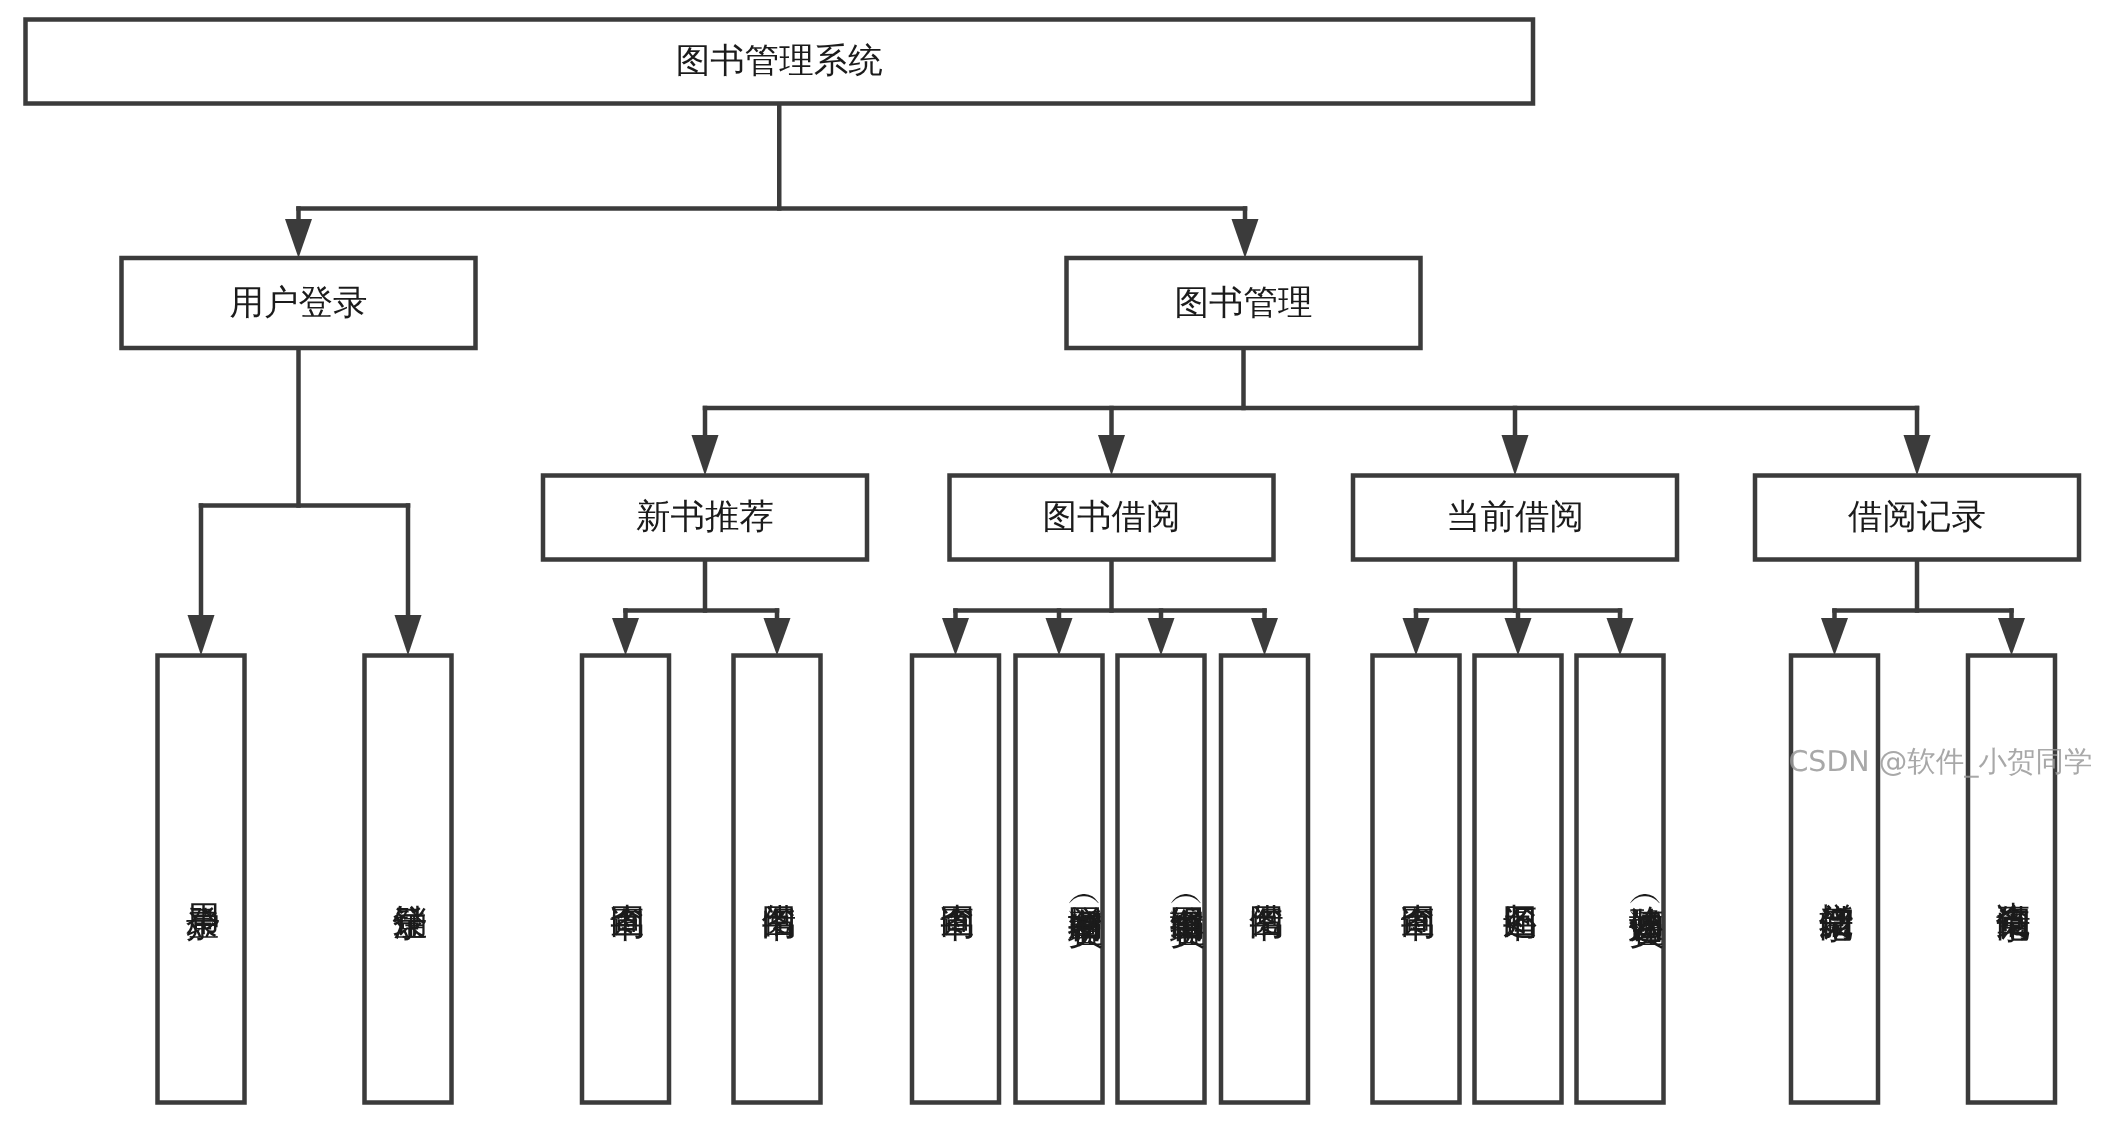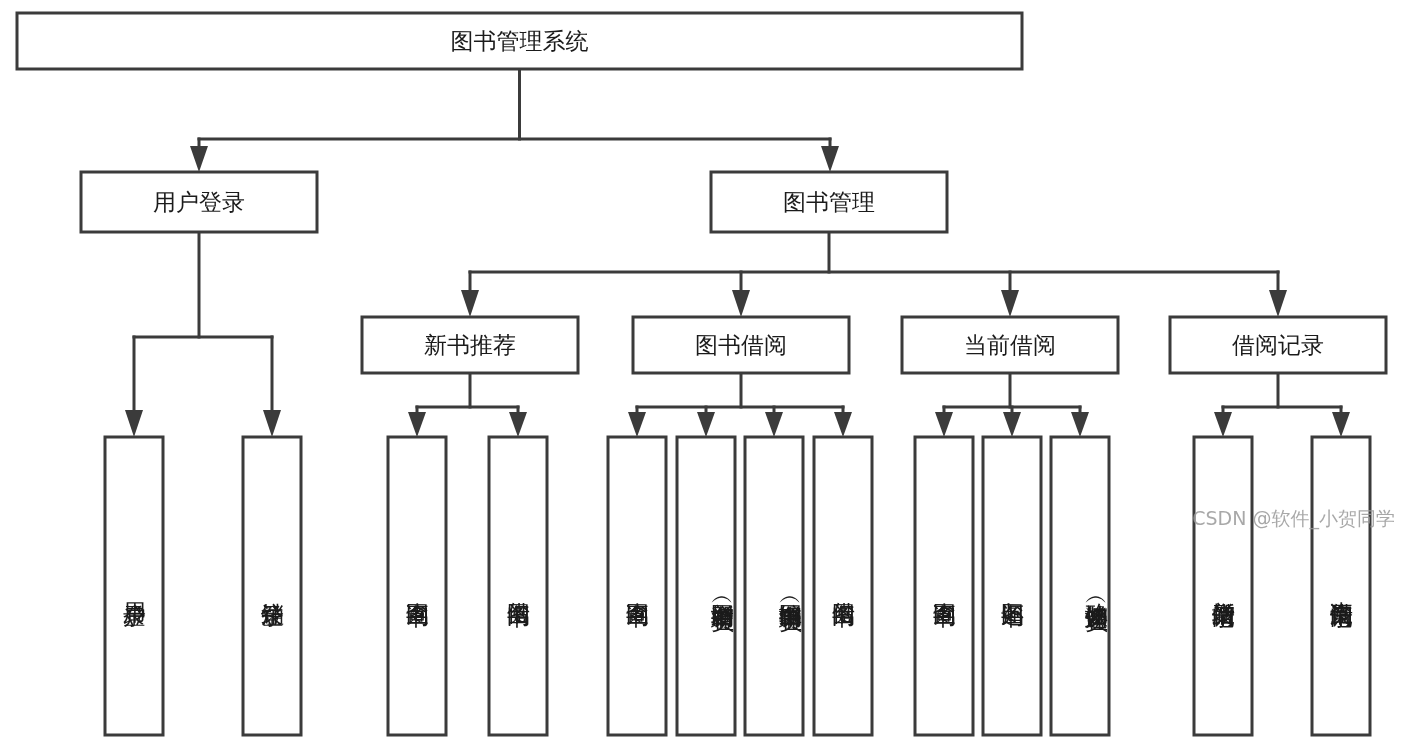--- a/index.html
+++ b/index.html
@@ -57,21 +57,21 @@
     writing-mode: vertical-rl;
     text-orientation: upright;
     letter-spacing: 1px;
     white-space: nowrap;
     text-align: center;
     pointer-events: none;
   }
   .watermark {
     position: absolute;
     right: 10px;
-    bottom: 5px;
+    bottom: 16px;
     font-family: "DejaVu Sans", "Liberation Sans", sans-serif;
     font-size: 19px;
     color: #9a9a9a;
     opacity: 0.85;
     white-space: nowrap;
   }
 </style>
 </head>
 <body>
 

